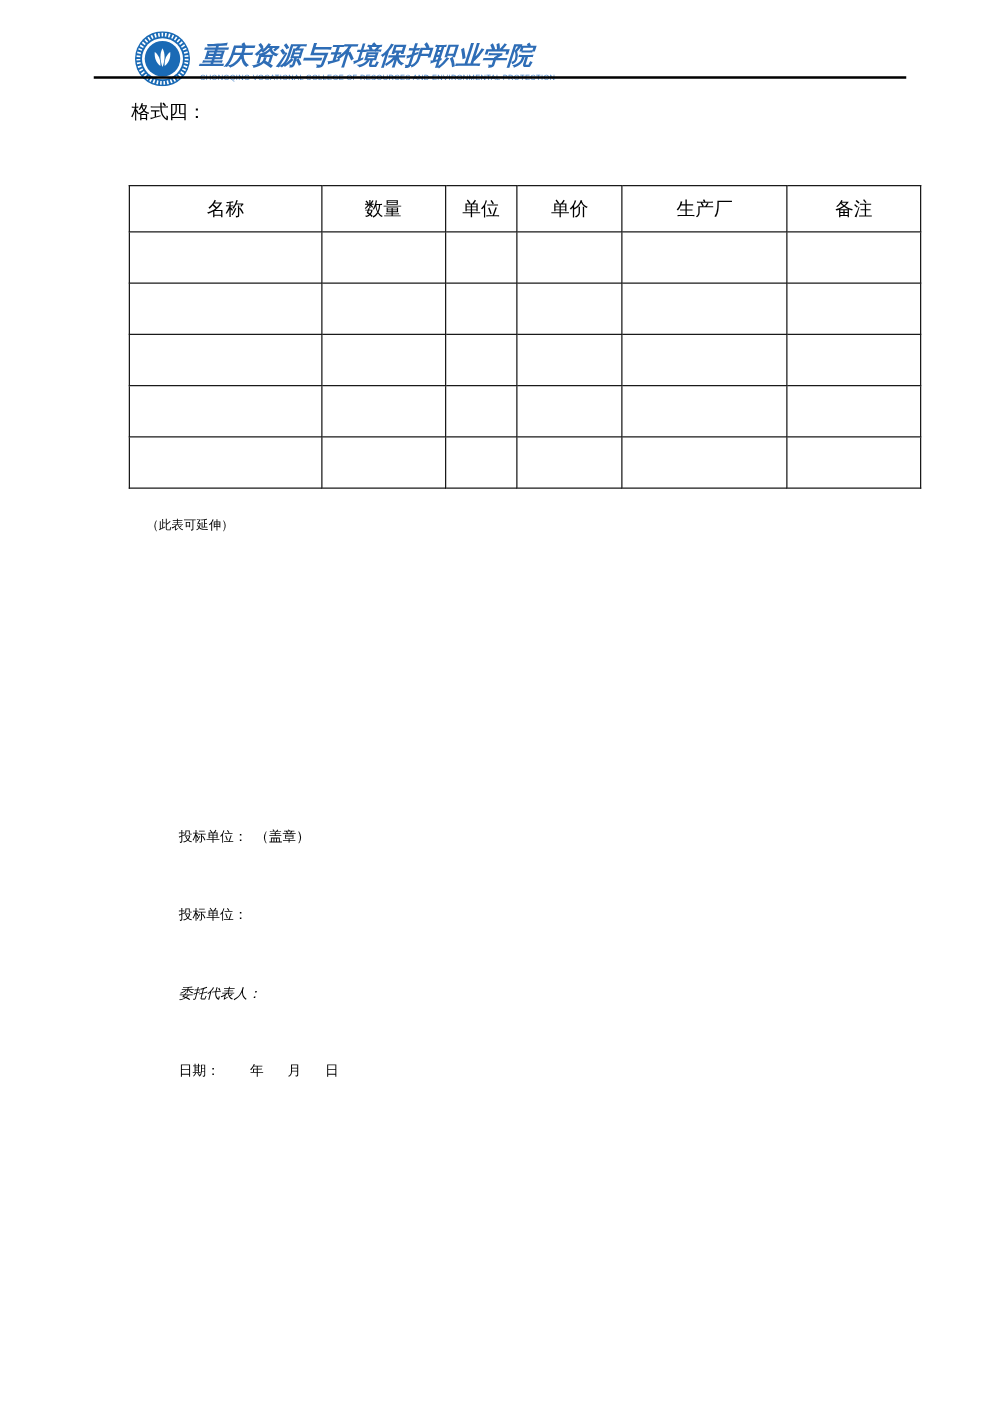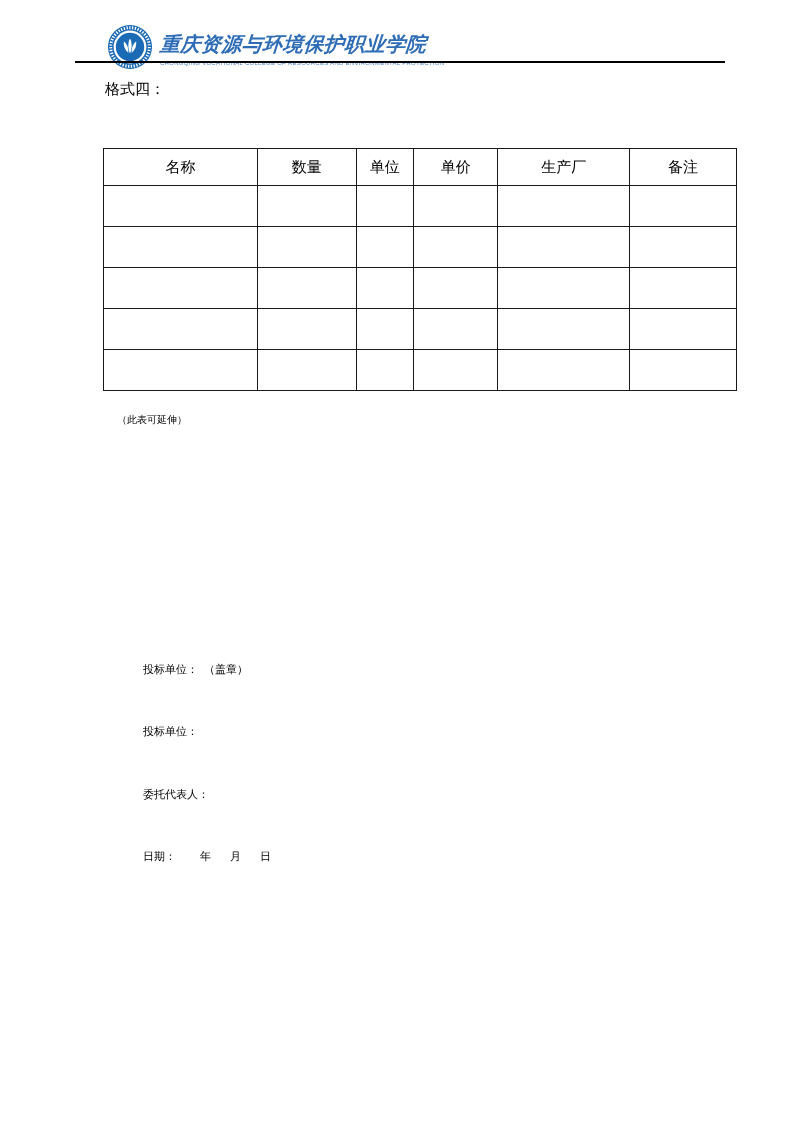--- a/index.html
+++ b/index.html
@@ -50,21 +50,21 @@
     text-align:center;vertical-align:middle;
     padding:0;
   }
   .quote-table th{height:36px;}
   .quote-table td{height:40px;}
   .table-note{position:absolute;left:117px;top:413px;font-size:10px;}
   
   .sig-line{position:absolute;left:143px;font-size:11px;white-space:nowrap;}
   .sig-bidder{top:662px;}
   .sig-legal{top:724px;}
-  .sig-entrust{top:787px;}
+  .sig-entrust{top:787px;font-style:italic;}
   .sig-date{top:849px;text-align:right;}
   .sig-bidder .seal{margin-left:6px;}
   .sig-date .d-year{margin-left:24px;}
   .sig-date .d-month{margin-left:19px;}
   .sig-date .d-day{margin-left:19px;}
 </style>
 </head>
 <body>
 
 <div class="page">

